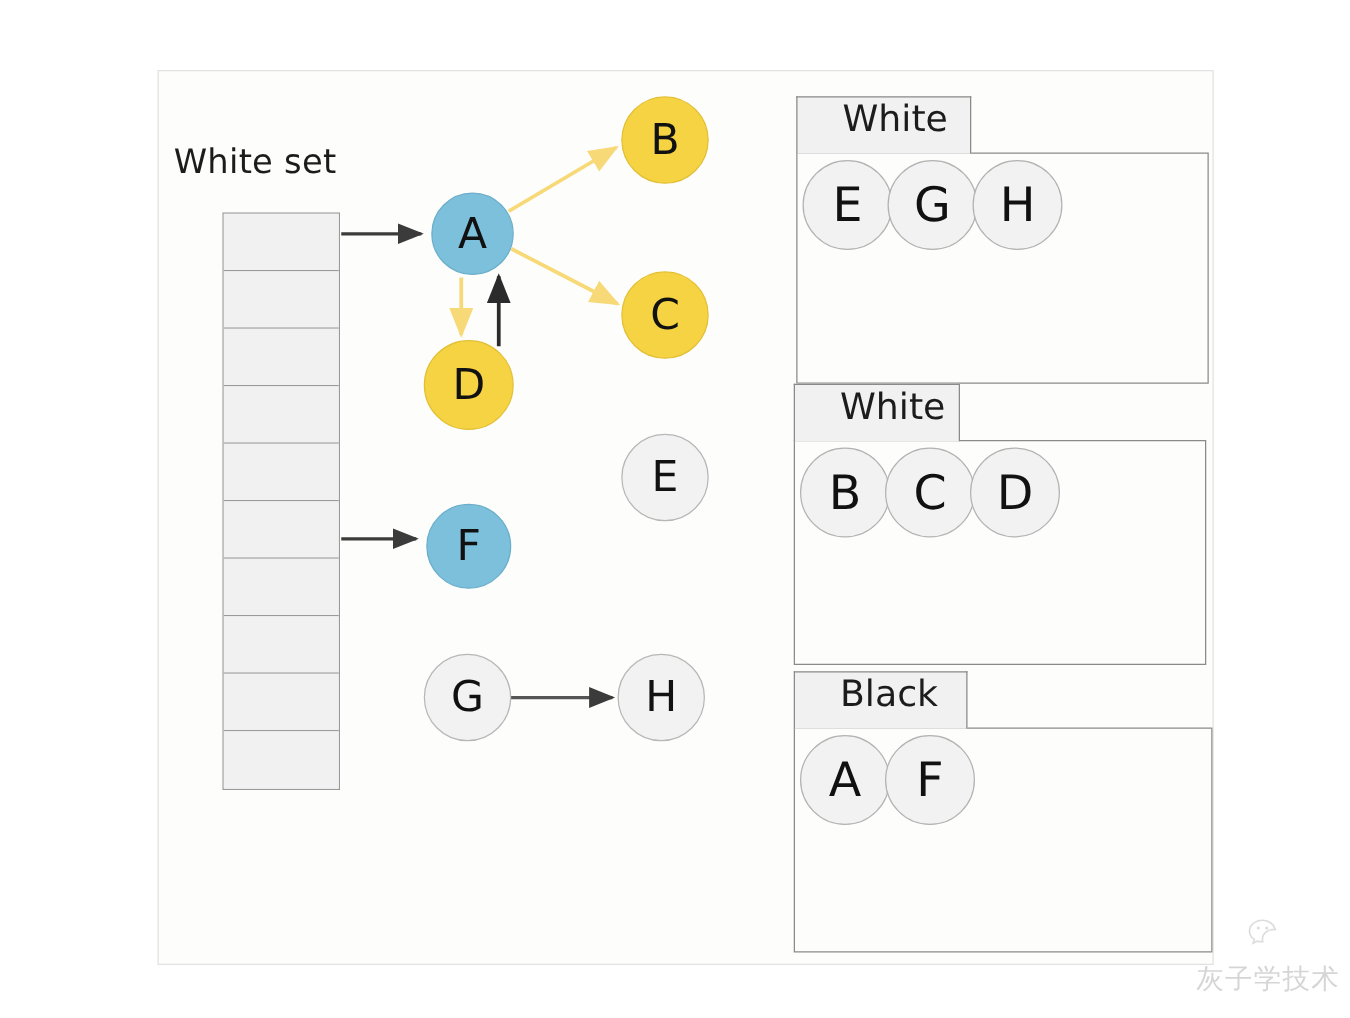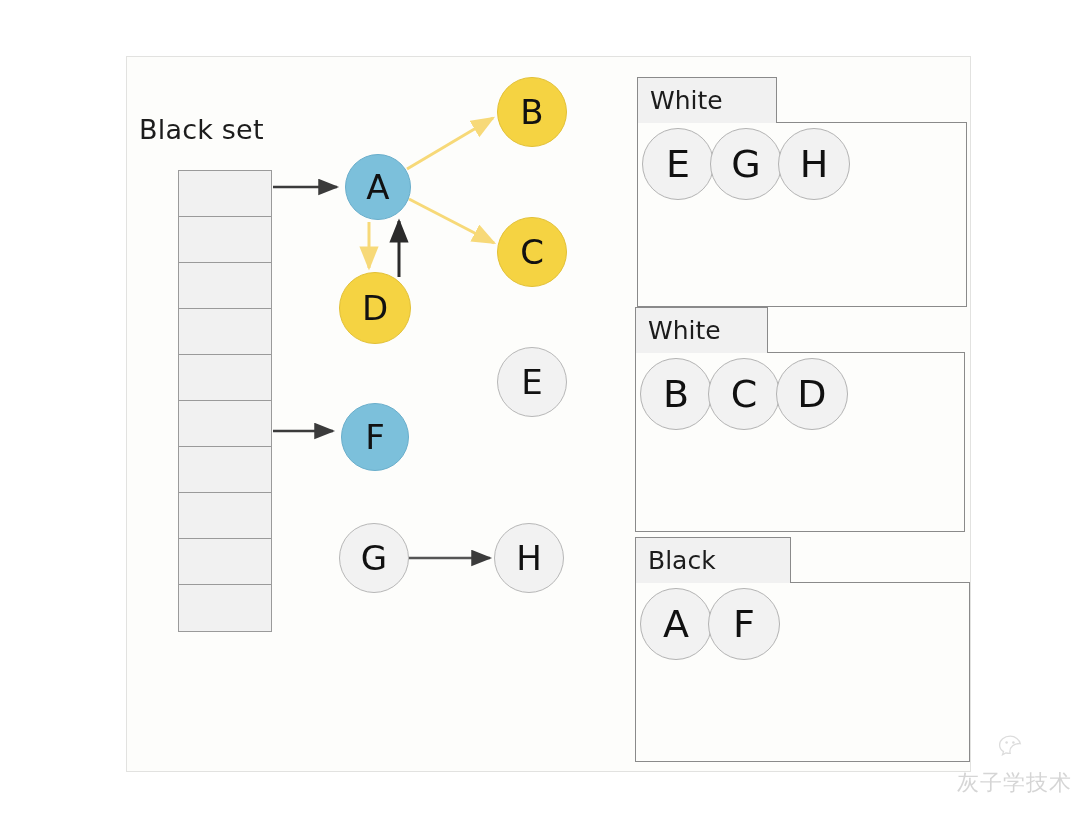--- a/index.html
+++ b/index.html
@@ -81,28 +81,28 @@
   .node.yellow { background: #f5d342; border: 1px solid #e2c035; }
   .node.white  { background: #f2f2f2; border: 1px solid #b7b7b7; }
 
   
   .panel { position: absolute; }
   .panel-tab {
     position: absolute;
     left: 0;
     top: 0;
     height: 46px;
-    padding: 0 22px 0 12px;
+    padding: 0 22px 0 36px;
     background: #f1f1f1;
     border: 1px solid #8a8a8a;
     border-bottom: none;
     box-sizing: border-box;
     display: flex;
-    align-items: center;
-    font-size: 25px;
+    align-items: flex-start;
+    font-size: 29px;
     color: #1c1c1c;
     z-index: 2;
   }
   .panel-body {
     position: absolute;
     left: 0;
     top: 45px;
     border: 1px solid #8a8a8a;
     background: #fdfdfb;
     box-sizing: border-box;
@@ -176,21 +176,21 @@
 
     <line x1="282" y1="142" x2="367" y2="186" stroke="#f7d978" stroke-width="3" marker-end="url(#ah-yellow)"></line>
 
     <line x1="242" y1="165" x2="242" y2="211" stroke="#f7d978" stroke-width="3" marker-end="url(#ah-yellow)"></line>
 
     <line x1="272" y1="220" x2="272" y2="164" stroke="#2b2b2b" stroke-width="3" marker-end="url(#ah-black)"></line>
 
     <line x1="281" y1="501" x2="363" y2="501" stroke="#555555" stroke-width="2.6" marker-end="url(#ah-grey)"></line>
   </svg>
 
-  <div id="rootset-label">Black set</div>
+  <div id="rootset-label">White set</div>
   <div id="rootset-stack">
       <div class="stack-cell"></div>
       <div class="stack-cell"></div>
       <div class="stack-cell"></div>
       <div class="stack-cell"></div>
       <div class="stack-cell"></div>
       <div class="stack-cell"></div>
       <div class="stack-cell"></div>
       <div class="stack-cell"></div>
       <div class="stack-cell"></div>
@@ -265,21 +265,21 @@
         <div class="panel-body" style="width: 335px; height: 180px;">
           <div class="panel-items">
             <div class="set-node">
               <span>A</span>
             </div>
             <div class="set-node">
               <span>F</span>
             </div>
           </div>
         </div>
-        <div class="panel-tab" style="width: 156px;">
+        <div class="panel-tab" style="width: 139px;">
           <span>Black</span>
         </div>
       </div>
     </div>
 
 </div>
 
 <div id="watermark">
   <svg width="34" height="28" viewBox="0 0 34 28" xmlns="http://www.w3.org/2000/svg">
     <path d="M12.2 2.2C6.3 2.2 1.6 6.1 1.6 10.9c0 2.7 1.5 5.1 3.9 6.7l-1 3 3.4-1.7c1.1.3 2.2.5 3.4.5.3 0 .6 0 .9-.1-.2-.6-.3-1.3-.3-2 0-4.3 4.2-7.8 9.4-7.8.3 0 .7 0 1 .1C21.4 5.6 17.3 2.2 12.2 2.2z" fill="none" stroke="#8d8d8d" stroke-width="1.3"></path>

